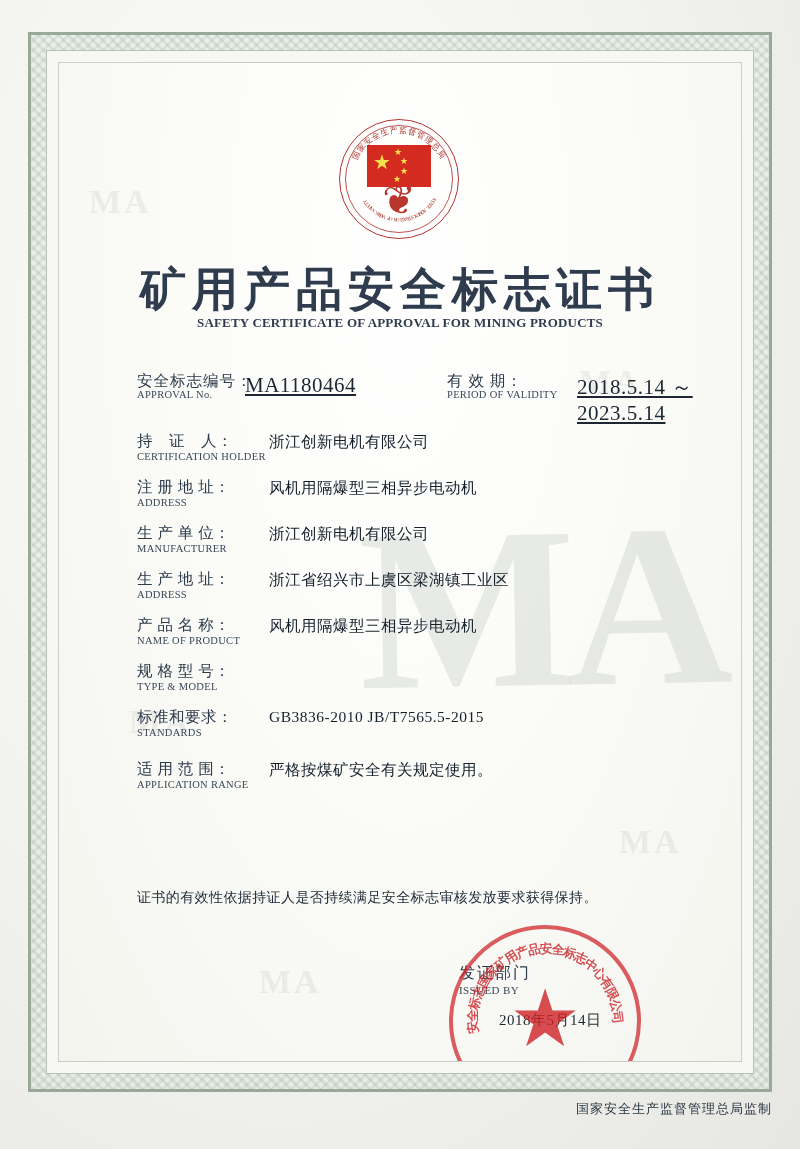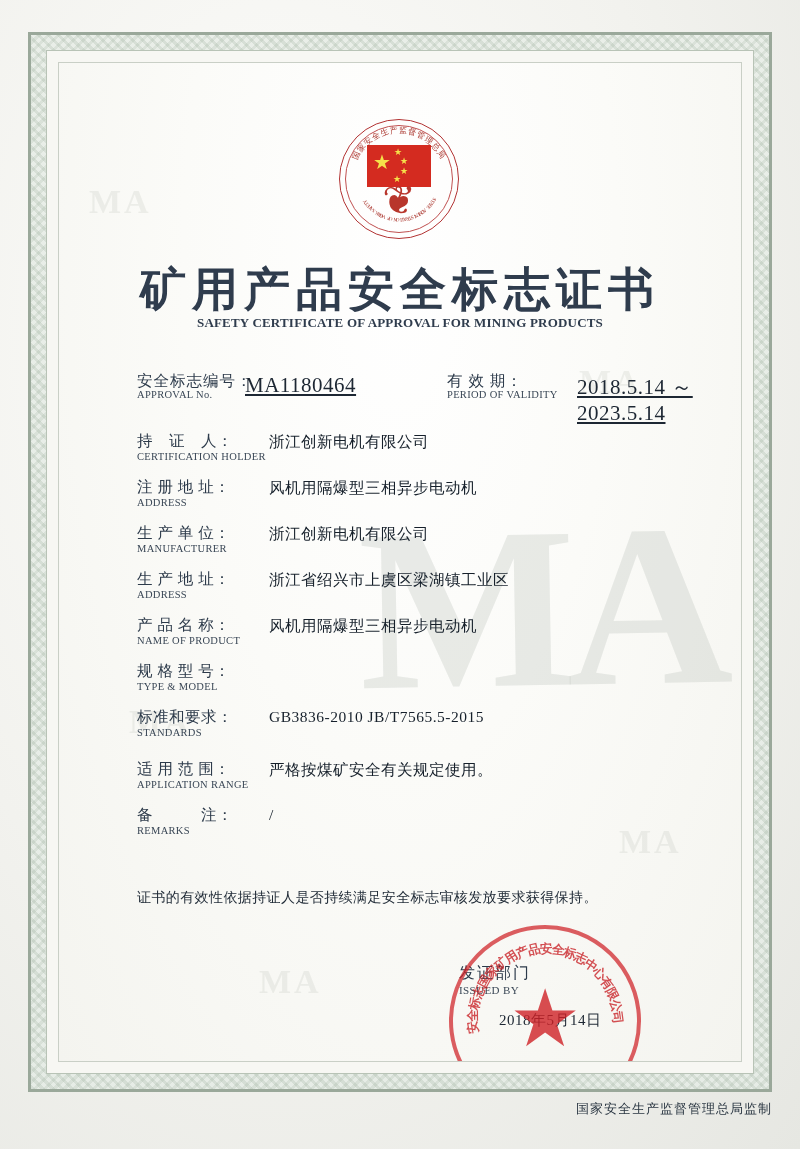--- a/index.html
+++ b/index.html
@@ -454,25 +454,20 @@
       <div class="field" style="height:52px;">
         <span class="f-cn">标准和要求：</span>
         <span class="f-en">STANDARDS</span>
         <span class="f-val">GB3836-2010 JB/T7565.5-2015</span>
       </div>
       <div class="field">
         <span class="f-cn">适 用 范 围：</span>
         <span class="f-en">APPLICATION RANGE</span>
         <span class="f-val">严格按煤矿安全有关规定使用。</span>
       </div>
-      <div class="field">
-        <span class="f-cn">备　　　注：</span>
-        <span class="f-en">REMARKS</span>
-        <span class="f-val">/</span>
-      </div>
     </div>
 
     <div id="statement">
       <div>证书的有效性依据持证人是否持续满足安全标志审核发放要求获得保持。</div>
     </div>
 
     <div id="issued">
       <div class="i-cn">发证部门</div>
       <div class="i-en">ISSUED BY</div>
     </div>

